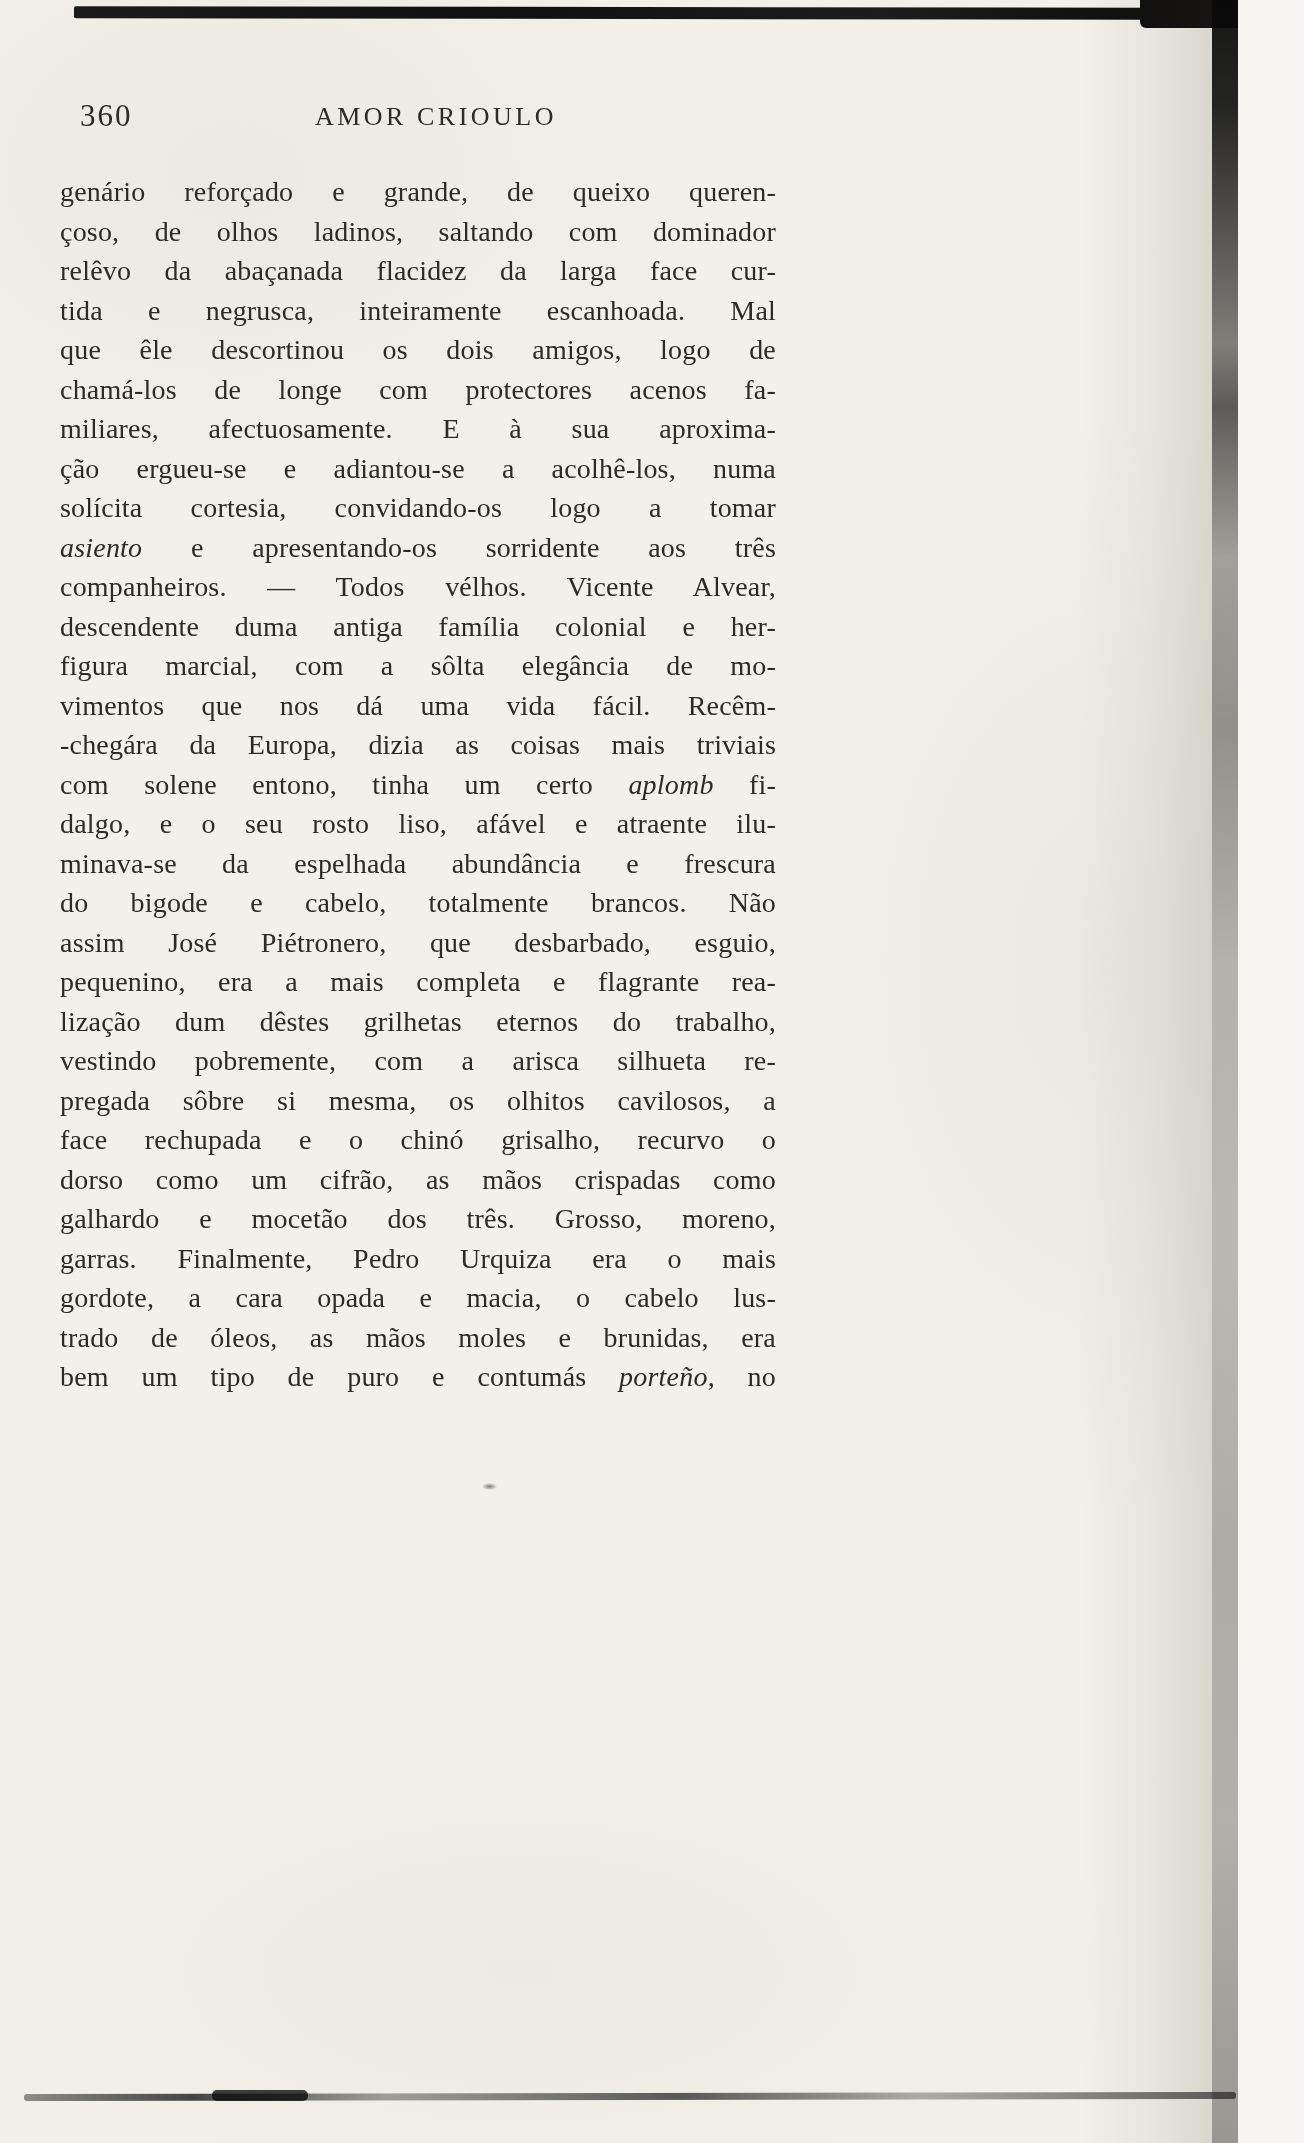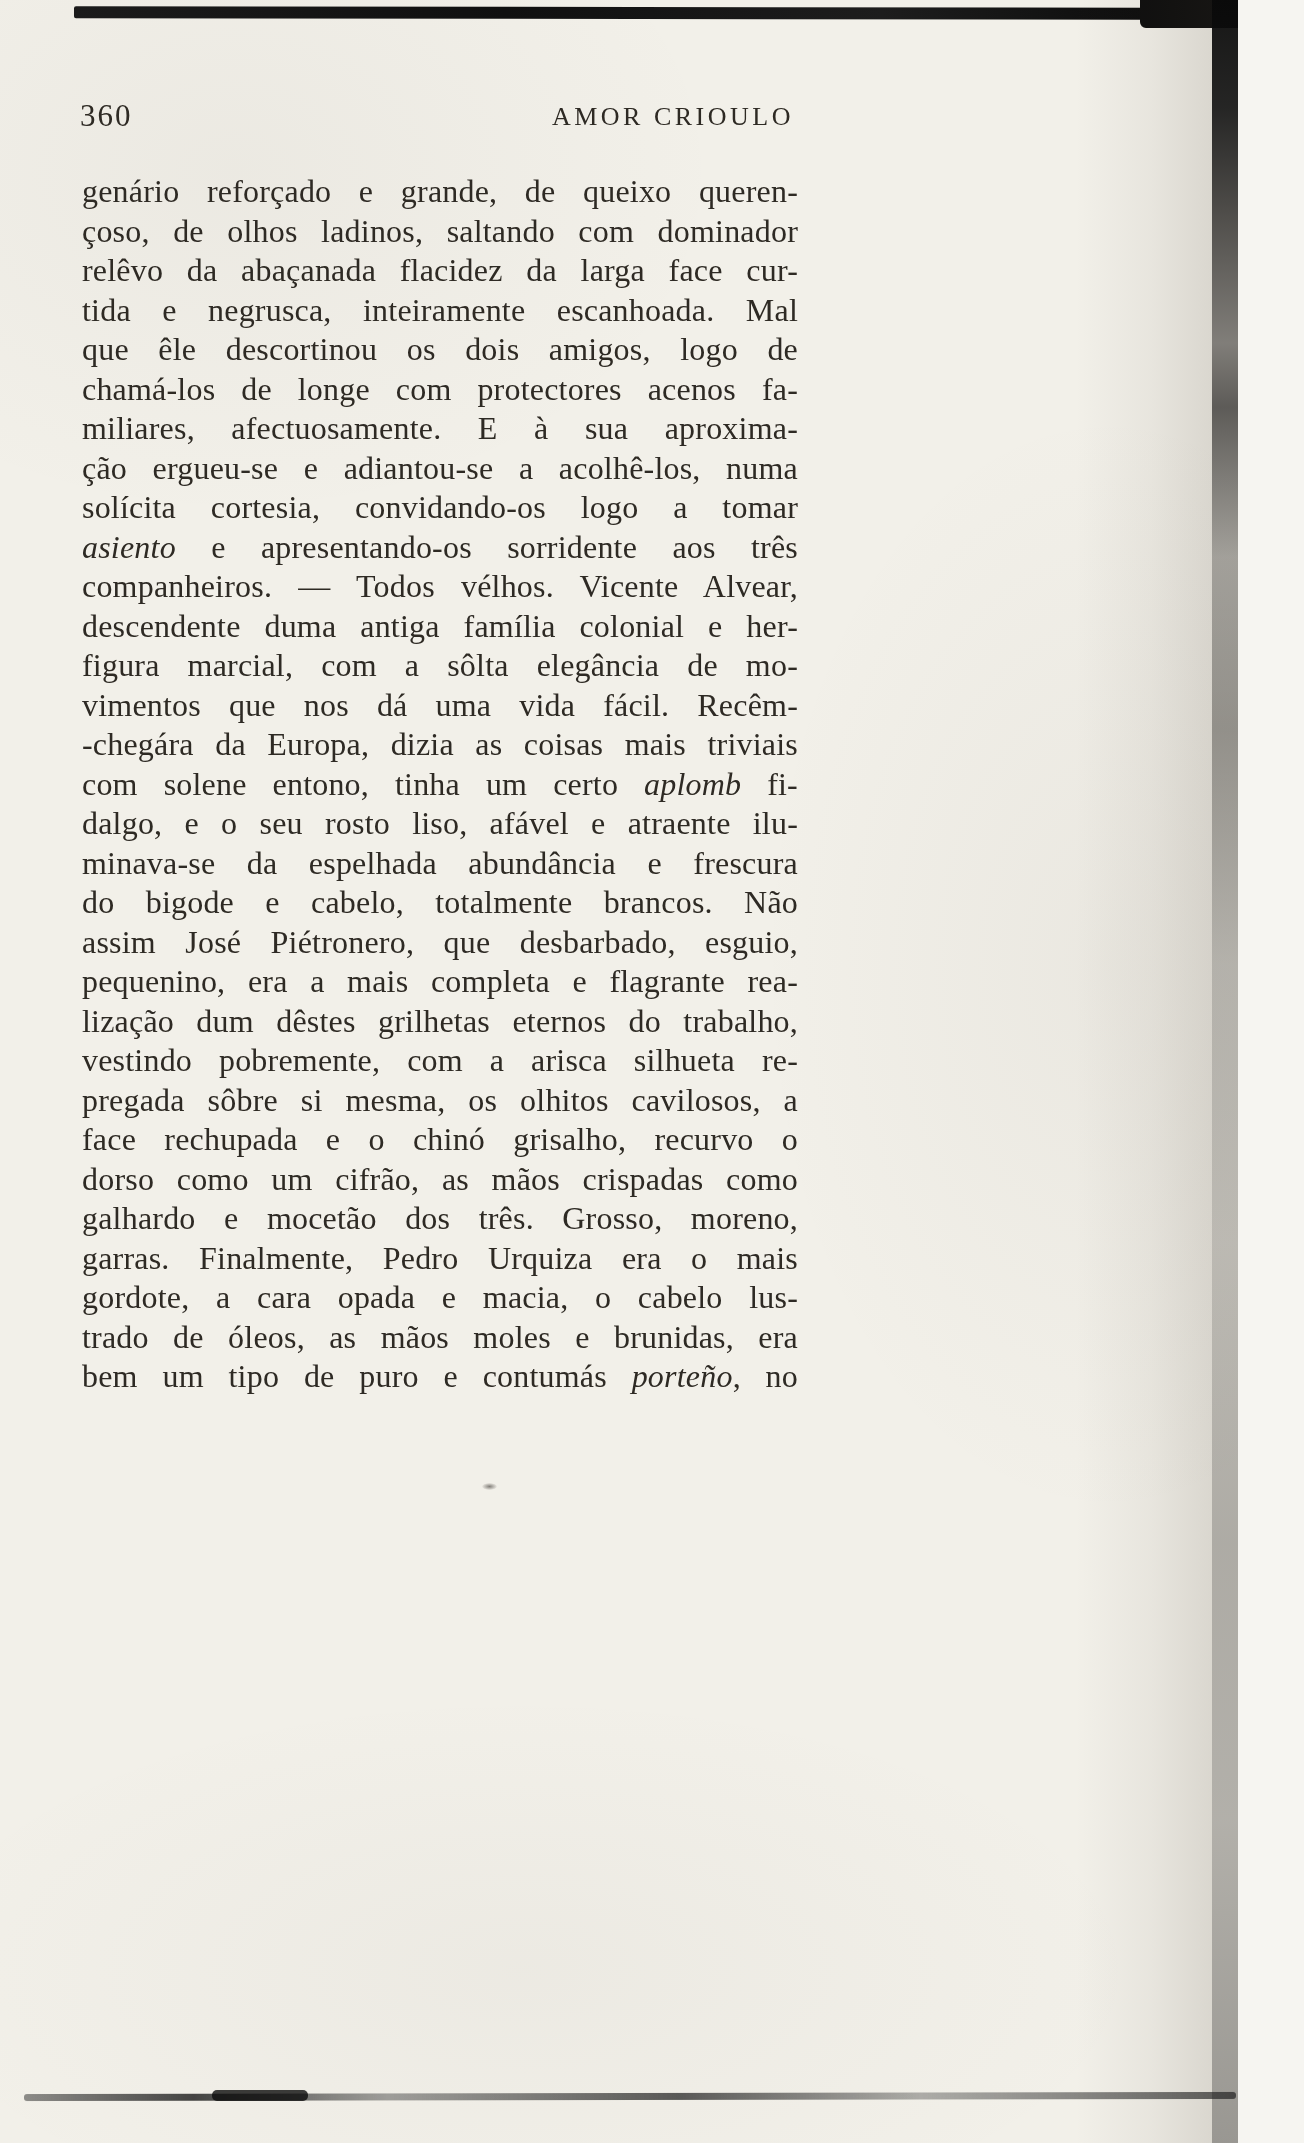--- a/index.html
+++ b/index.html
@@ -106,31 +106,31 @@
   .page-number {
     position: absolute;
     left: 2px; top: 0;
     font-size: 31px;
     letter-spacing: 2px;
   }
   .running-title {
     position: absolute;
     left: 0; top: 4px;
     width: 100%;
-    text-align: right;
+    text-align: center;
     font-size: 26px;
     letter-spacing: 3.5px;
   }
 
   
   .body-text {
     position: absolute;
-    left: 82px; top: 172px;
+    left: 60px; top: 172px;
     width: 716px;
-    font-size: 32px;
+    font-size: 28px;
     letter-spacing: 0.2px;
   }
   .textline {
     text-align: justify;
     height: 39.5px;
     line-height: 39.5px;
     overflow: hidden;
     white-space: normal;
   }
   .textline::after {

